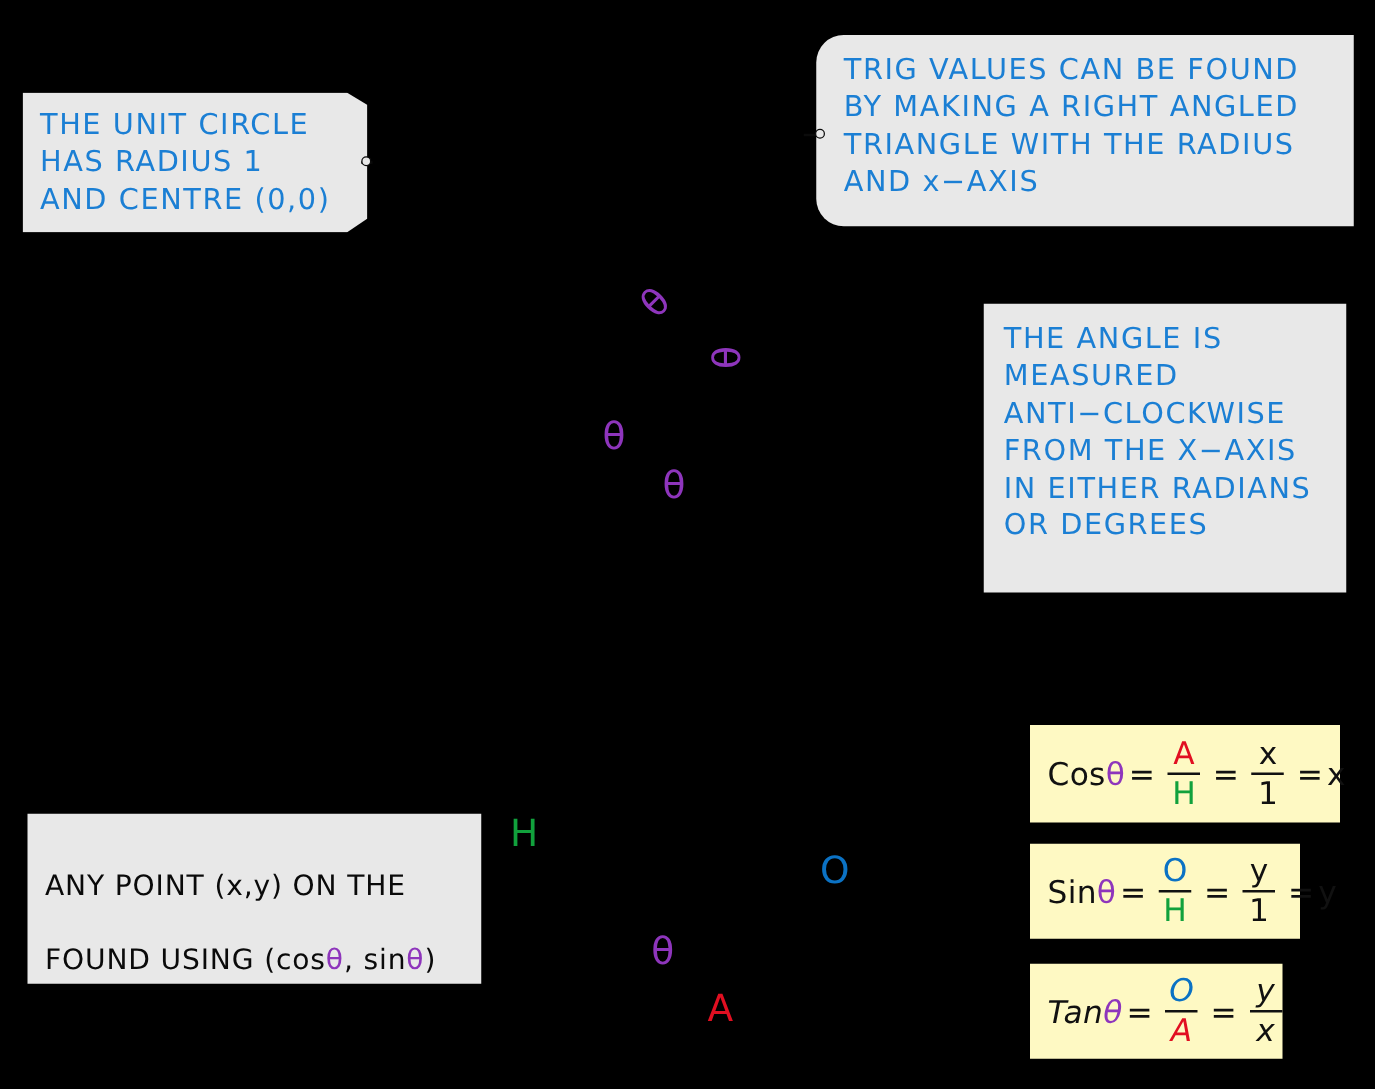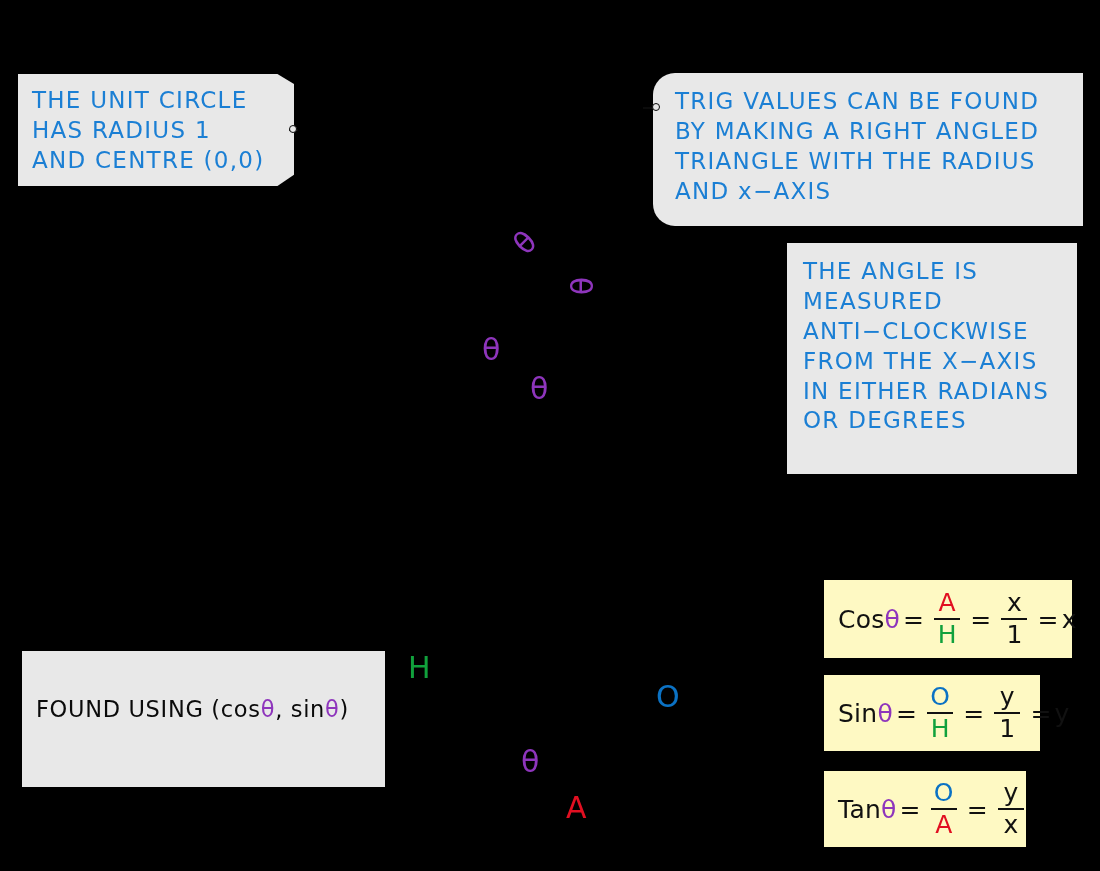--- a/index.html
+++ b/index.html
@@ -36,21 +36,20 @@
     font-size: 23px;
     clip-path: polygon(0 0, 94% 0, 100% 9%, 100% 90%, 94% 100%, 0 100%);
   }
   .note-trig {
     left: 653px; top: 28px;
     width: 430px; height: 153px;
     padding: 14px 14px 0 22px;
     font-size: 23px;
     border-top-left-radius: 22px;
     border-bottom-left-radius: 22px;
-    margin-top: 45px;
   }
   .note-angle {
     left: 761px; top: 243px;
     width: 290px; height: 231px;
     padding: 14px 14px 0 16px;
     font-size: 23px;
     margin-left: 26px;
   }
   .note-point {
     left: 22px; top: 651px;
@@ -94,21 +93,21 @@
     color: #111111;
     box-sizing: border-box;
     display: flex;
     align-items: center;
     padding-left: 14px;
     font-size: 25px;
     letter-spacing: 0.01em;
   }
   .f-cos { left: 824px; top: 580px; width: 248px; height: 78px; }
   .f-sin { left: 824px; top: 675px; width: 216px; height: 76px; }
-  .f-tan { left: 824px; top: 771px; width: 202px; height: 76px; }
+  .f-tan { left: 824px; top: 771px; width: 202px; height: 76px; font-style: italic; }
 
   .frac {
     display: inline-flex;
     flex-direction: column;
     align-items: center;
     vertical-align: middle;
     margin: 0 7px;
     line-height: 1.02;
   }
   .frac .num, .frac .den { padding: 0 3px; font-size: 25px; }
@@ -162,20 +161,21 @@
   </div>
 
   <div class="note blue note-angle">THE ANGLE IS
 MEASURED
 ANTI−CLOCKWISE
 FROM THE X−AXIS
 IN EITHER RADIANS
 OR DEGREES</div>
 
   <div class="note black note-point">
+    <div>ANY POINT (x,y) ON THE</div>
     <div><span>FOUND USING (cos</span><span class="th">θ</span><span>, sin</span><span class="th">θ</span><span>)</span></div>
   </div>
 
   <div class="formula f-cos">
     <span>Cos</span>
       <span class="col-theta">θ</span>
       <span class="eq">=</span>
     <span class="frac">
       <span class="num col-A">A</span>
       <span class="bar"></span>

